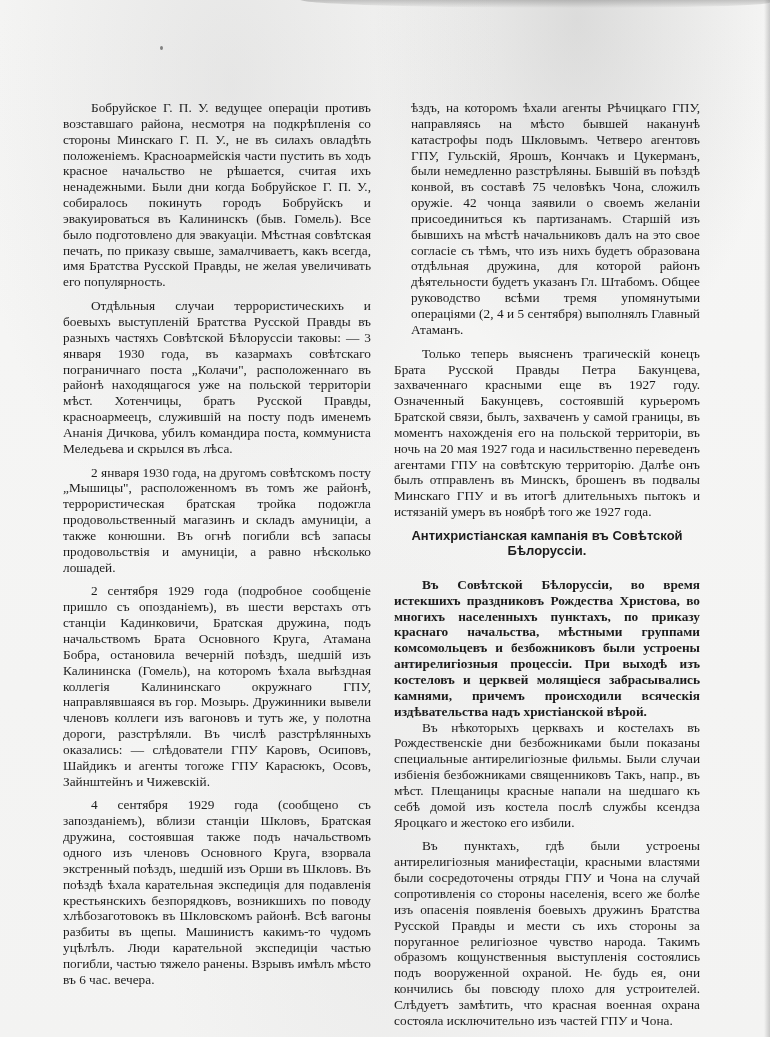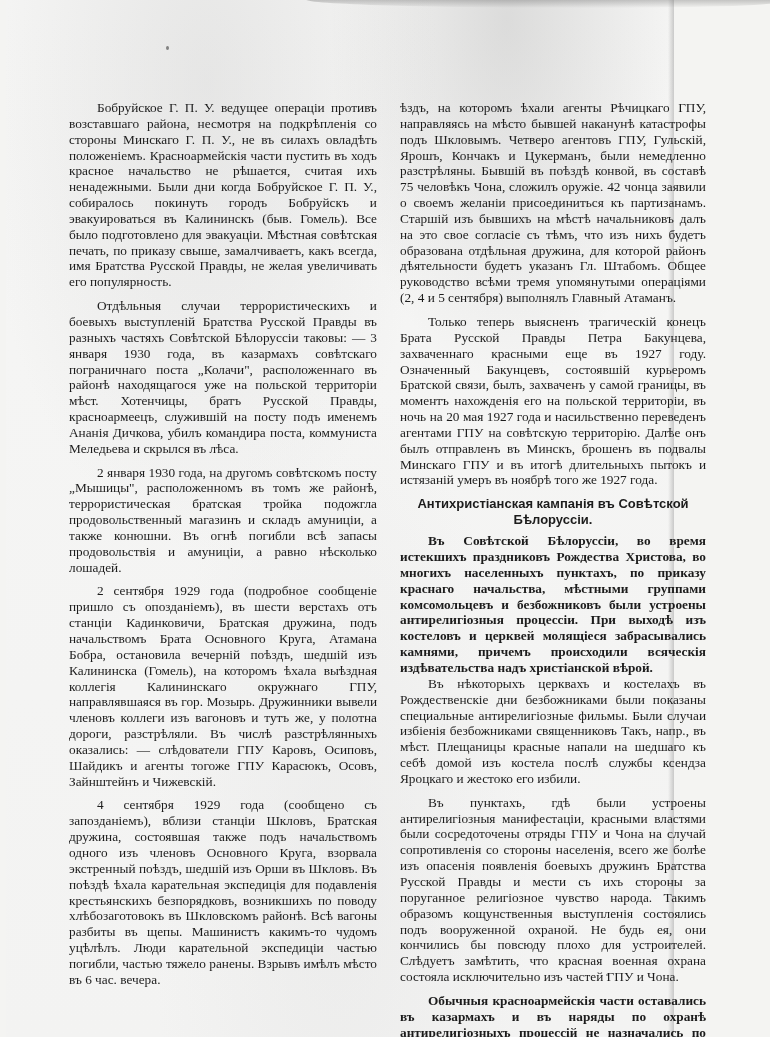--- a/index.html
+++ b/index.html
@@ -4,21 +4,21 @@
 <style>
   html, body { margin: 0; padding: 0; }
   body {
     width: 770px; height: 1037px; overflow: hidden;
     background: #f4f4f2;
     position: relative;
     font-family: "Liberation Serif", "DejaVu Serif", serif;
     color: #1c1c1c;
   }
   .page {
-    position: absolute; left: 6px; top: 0; width: 668px; height: 1037px;
+    position: absolute; left: 0; top: 0; width: 770px; height: 1037px;
     background:
       radial-gradient(ellipse at 30% 8%, rgba(200,200,200,0.35) 0%, rgba(255,255,255,0) 35%),
       radial-gradient(ellipse at 75% 2%, rgba(170,170,170,0.35) 0%, rgba(255,255,255,0) 25%),
       radial-gradient(ellipse at 50% 85%, rgba(225,225,225,0.4) 0%, rgba(255,255,255,0) 40%),
       linear-gradient(#f6f6f5, #f3f3f2);
   }
   .top-shadow {
     position: absolute; left: 300px; top: -6px; width: 470px; height: 14px;
     background: linear-gradient(to bottom, rgba(90,90,90,0.55), rgba(120,120,120,0));
     border-radius: 0 0 40% 60%;
@@ -30,23 +30,23 @@
   .speck { position:absolute; width:3px; height:4px; background:#555; border-radius:50%; opacity:.7; }
   .column {
     position: absolute; top: 100px; width: 308px;
     font-size: 13.3px; line-height: 15.85px;
     text-align: justify; hyphens: manual;
   }
   .col-left { left: 63px; }
   .col-right { left: 394px; width: 306px; }
   .para { margin: 0 0 8px 0; text-indent: 28px; }
   .para.tight { margin-bottom: 0; font-weight: bold; }
-  .para.noindent { text-indent: 0; }
+  .para.noindent { text-indent: 0; margin-left: 17px; }
   .heading {
-    font-weight: bold; text-align: center; margin: 6px 0 6px 0;
+    font-weight: bold; text-align: center; margin: 6px 0 18px 0;
     font-size: 13px; line-height: 15.5px;
     font-family: "Liberation Sans", "DejaVu Sans", sans-serif;
     padding: 0 12px;
   }
 </style>
 </head>
 <body>
 
 <div class="page">
   <div class="top-shadow"></div>

